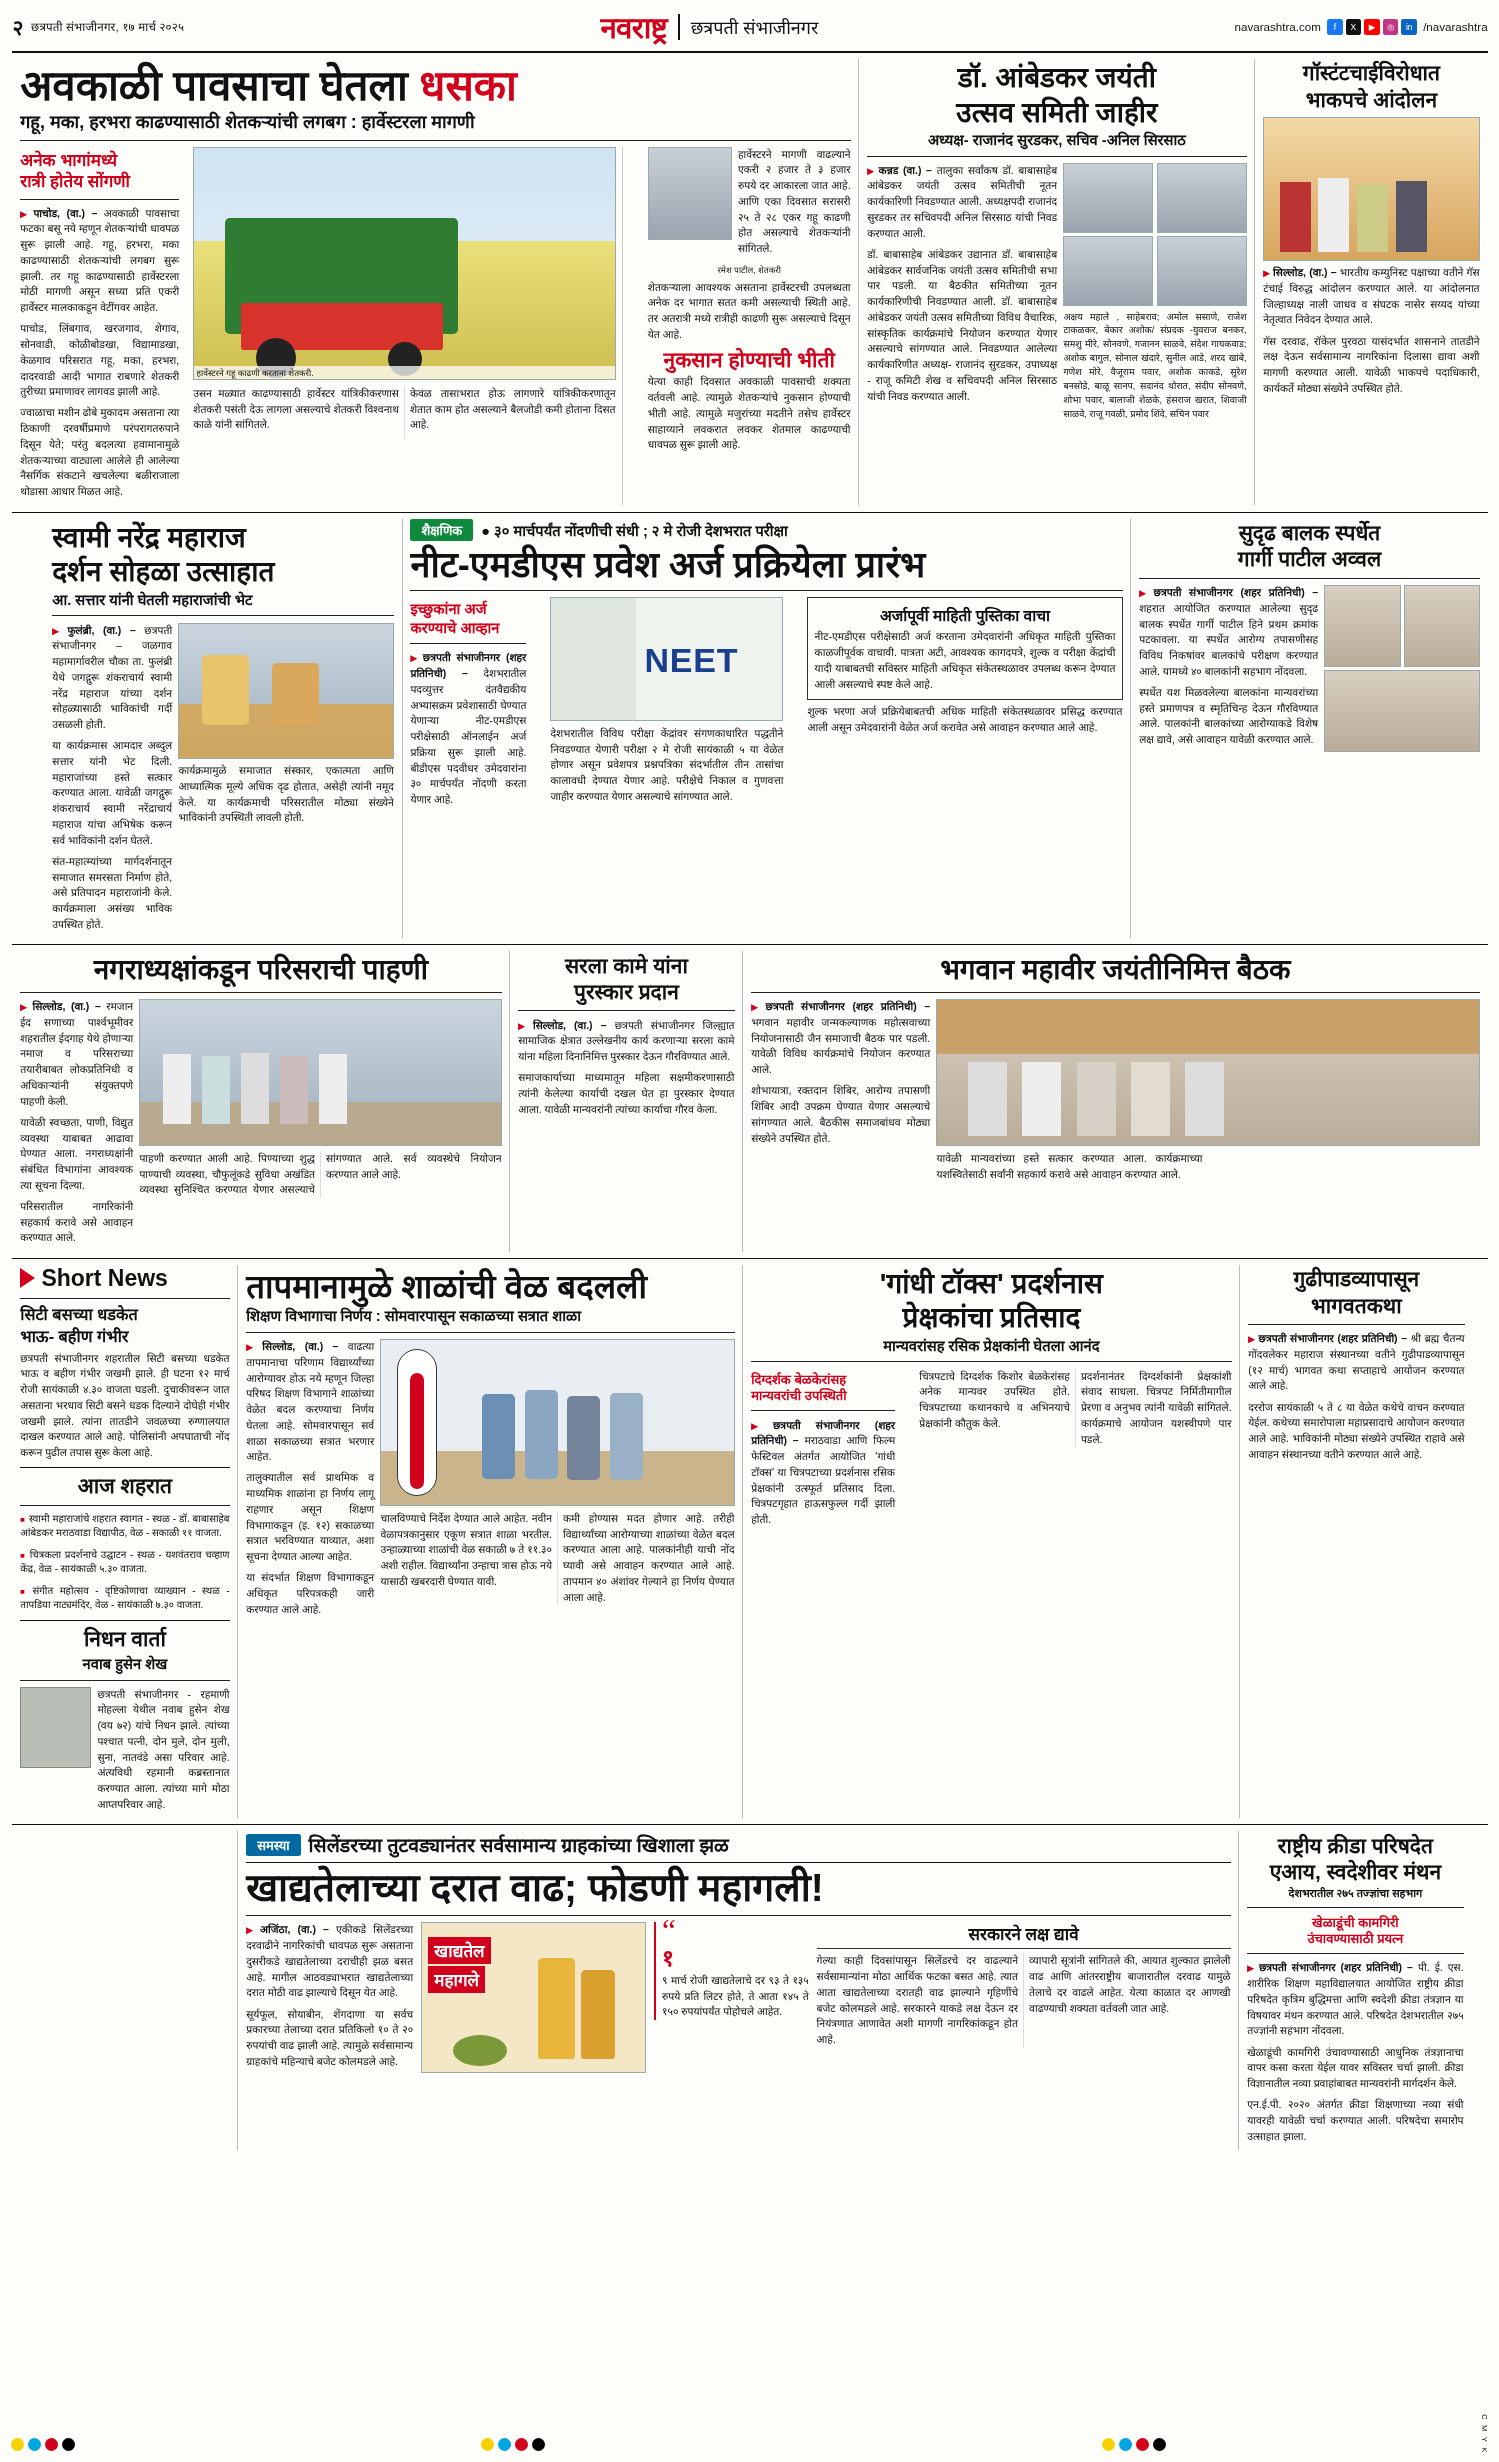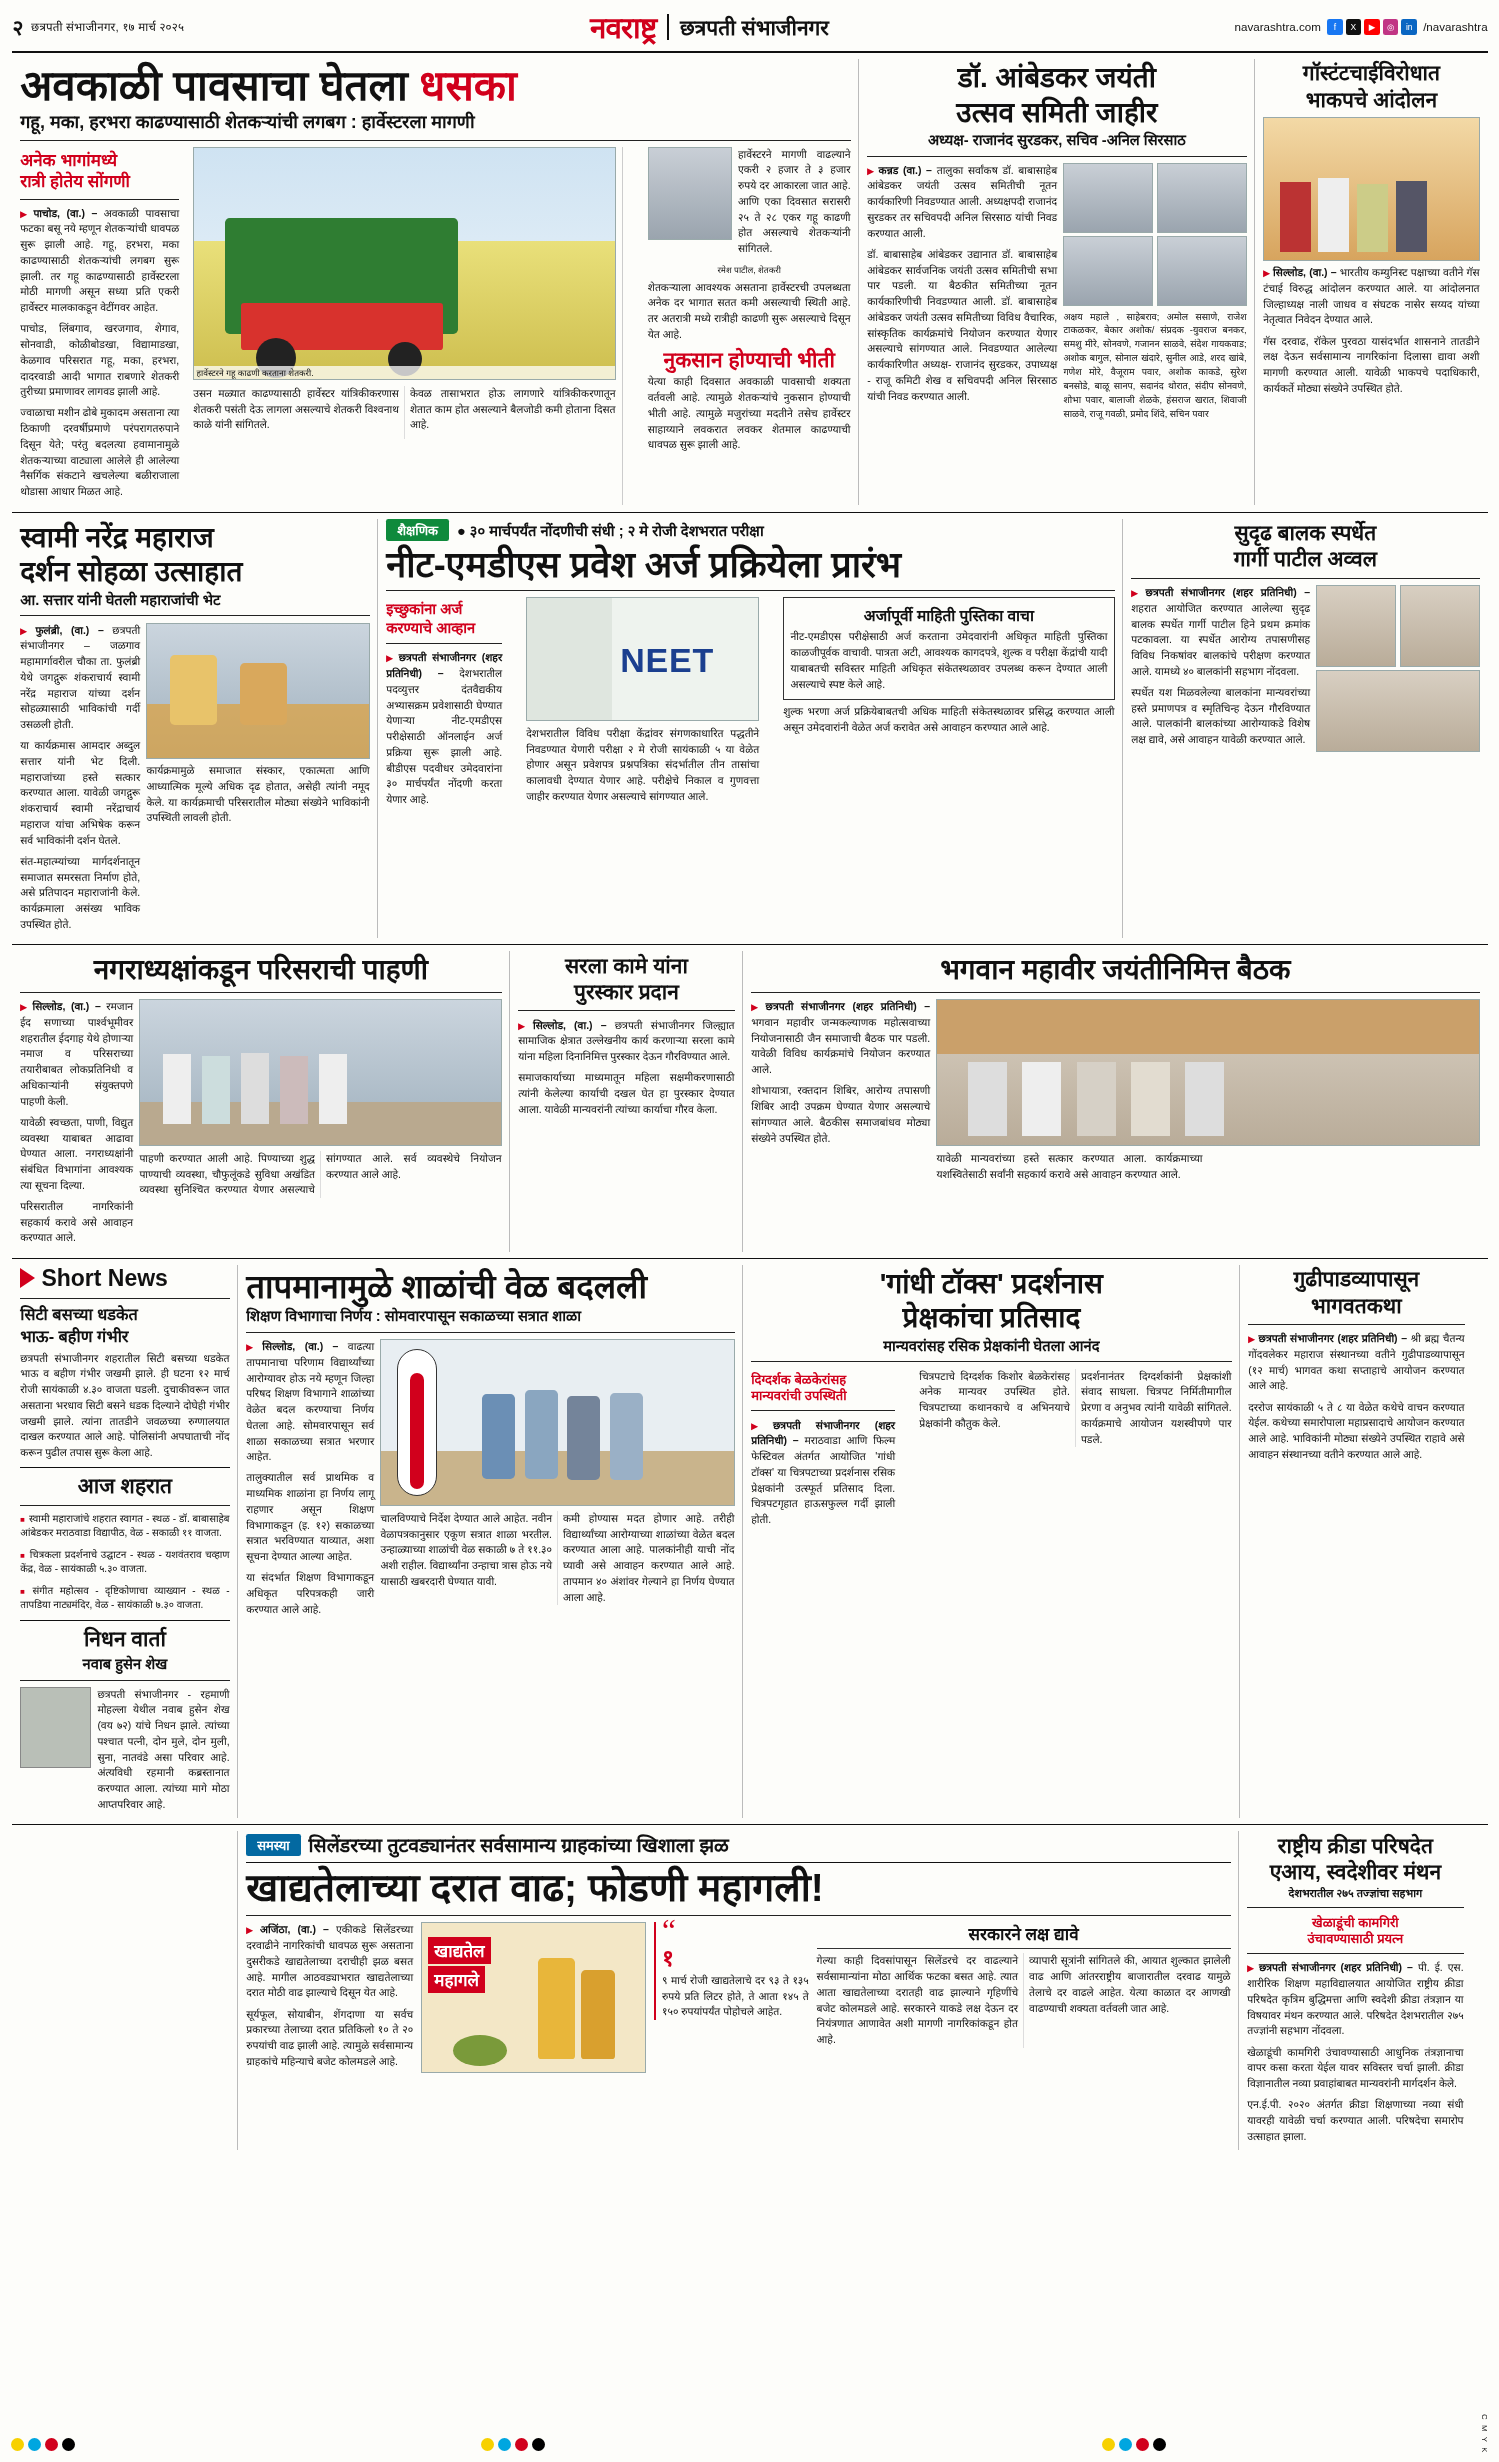--- a/index.html
+++ b/index.html
@@ -15,21 +15,21 @@
 
   
   .masthead { display:flex; align-items:center; justify-content:space-between;
     border-bottom:2.3px solid #111; padding-bottom:4.7px; height:45px; }
   .mh-left { display:flex; align-items:center; gap:7.8px; font-size:11.6px; }
   .mh-pageno { font-size:21px; font-weight:bold; }
   .mh-date { font-size:11.6px; letter-spacing:0.2px; }
   .mh-center { display:flex; align-items:center; gap:11px; }
   .logo { color:#d1001c; font-size:29.5px; font-weight:bold; letter-spacing:-0.8px; }
   .mh-sep { width:1.6px; height:26px; background:#111; }
-  .mh-city { font-size:21px; font-weight:bold; }
+  .mh-city { font-size:18px; font-weight:normal; }
   .mh-right { display:flex; align-items:center; gap:6.2px; font-size:11.6px; }
   .social { display:flex; gap:3.1px; }
   .sico { width:15.5px;height:15.5px;border-radius:2.3px;background:#111;color:#fff;
     font-size:8.5px;display:flex;align-items:center;justify-content:center; }
   .sico.fb{background:#1877f2}.sico.x{background:#111}.sico.yt{background:#ff0000}
   .sico.ig{background:#c13584}.sico.in{background:#0a66c2}
 
   
   .rule-h { border-top:0.8px solid #222; margin:6.2px 0; }
   .rule-h.thick { border-top:1.6px solid #111; }
@@ -211,21 +211,21 @@
         <span>भारतीय कम्युनिस्ट पक्षाच्या वतीने गॅस टंचाई विरुद्ध आंदोलन करण्यात आले. या आंदोलनात जिल्हाध्यक्ष नाली जाधव व संघटक नासेर सय्यद यांच्या नेतृत्वात निवेदन देण्यात आले.</span>
       </p>
       <p class="body">गॅस दरवाढ, रॉकेल पुरवठा यासंदर्भात शासनाने तातडीने लक्ष देऊन सर्वसामान्य नागरिकांना दिलासा द्यावा अशी मागणी करण्यात आली. यावेळी भाकपचे पदाधिकारी, कार्यकर्ते मोठ्या संख्येने उपस्थित होते.</p>
     </div>
   </div>
 
   <div class="rule-h thick"></div>
 
   <div class="row">
 
-    <div class="col" style="width:365px;">
+    <div class="col" style="width:365px;margin-left:32px;">
       <h2 class="head-l">स्वामी नरेंद्र महाराज</h2>
       <h2 class="head-l">दर्शन सोहळा उत्साहात</h2>
       <div class="sub">आ. सत्तार यांनी घेतली महाराजांची भेट</div>
       <div class="rule-h"></div>
       <div class="row" style="gap:6.2px;">
         <div style="width:120px;">
           <p class="body">
             <span class="dateline">फुलंब्री, (वा.) –</span>
             <span>छत्रपती संभाजीनगर – जळगाव महामार्गावरील चौका ता. फुलंब्री येथे जगद्गुरू शंकराचार्य स्वामी नरेंद्र महाराज यांच्या दर्शन सोहळ्यासाठी भाविकांची गर्दी उसळली होती.</span>
           </p>

